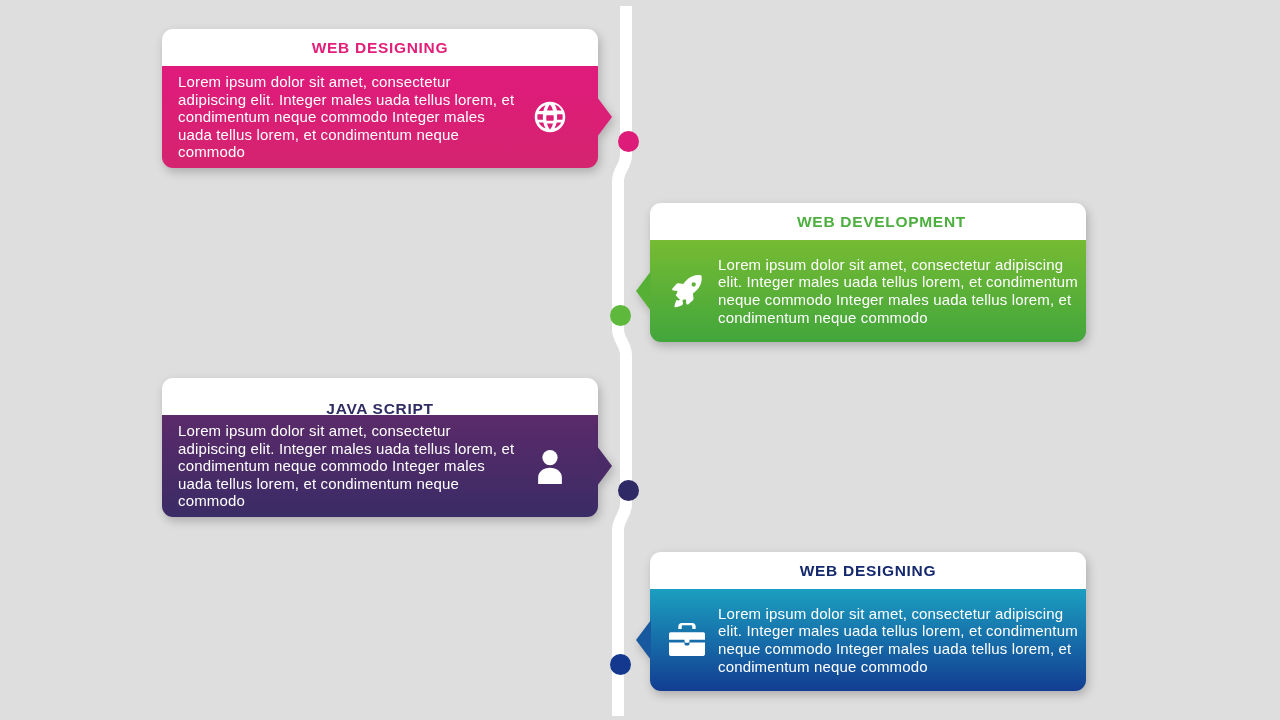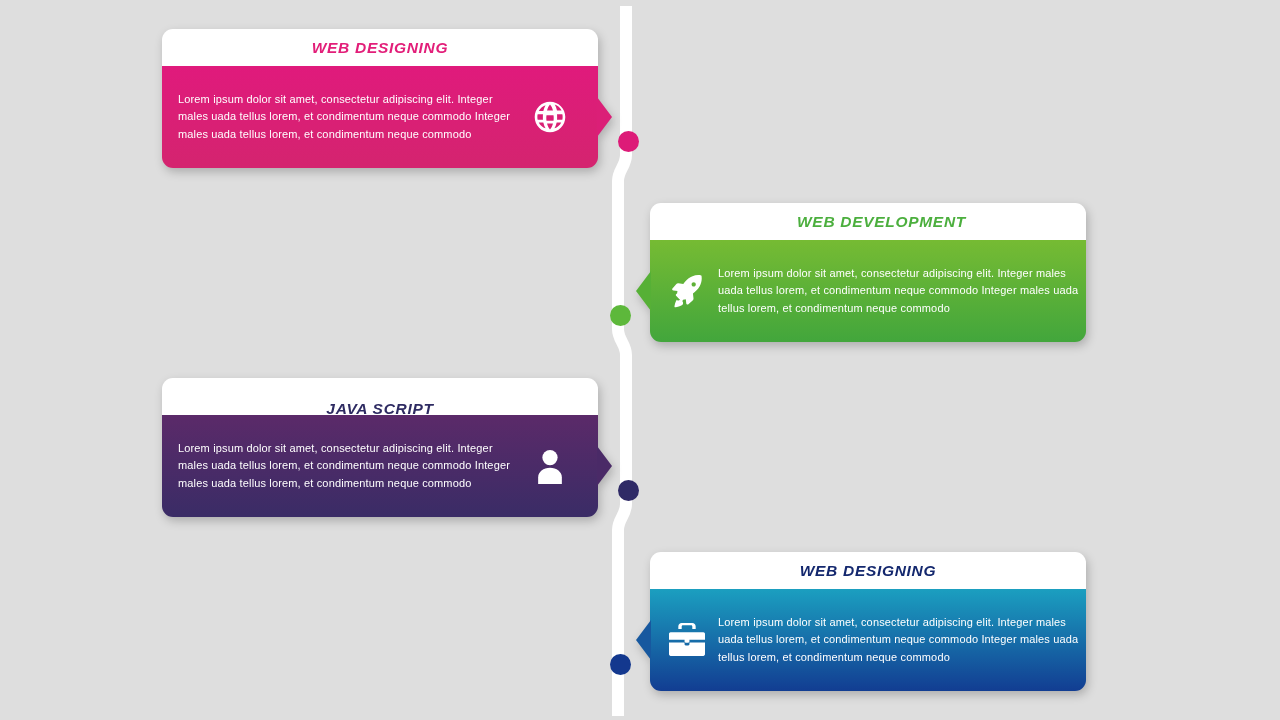--- a/index.html
+++ b/index.html
@@ -51,21 +51,20 @@
     z-index: 4;
   }
 
   .card-head {
     height: 37px;
     background: #ffffff;
     border-radius: 11px 11px 0 0;
     display: flex;
     align-items: center;
     justify-content: center;
-    font-style: italic;
   }
 
   .card-title {
     font-size: 15.5px;
     font-weight: bold;
     letter-spacing: 0.7px;
     line-height: 1;
     white-space: nowrap;
   }
 
@@ -82,21 +81,21 @@
     position: relative;
     width: 100%;
     height: 100%;
     border-radius: 0 0 11px 11px;
     display: flex;
     align-items: center;
     overflow: hidden;
   }
 
   .card-text {
-    font-size: 11px;
+    font-size: 15px;
     line-height: 17.6px;
     color: #ffffff;
     letter-spacing: 0.15px;
   }
 
   
   .card.left .card-text { width: 358px; padding-left: 16px; }
   .card.left .card-icon { width: 60px; display:flex; align-items:center; justify-content:center; }
 
   

